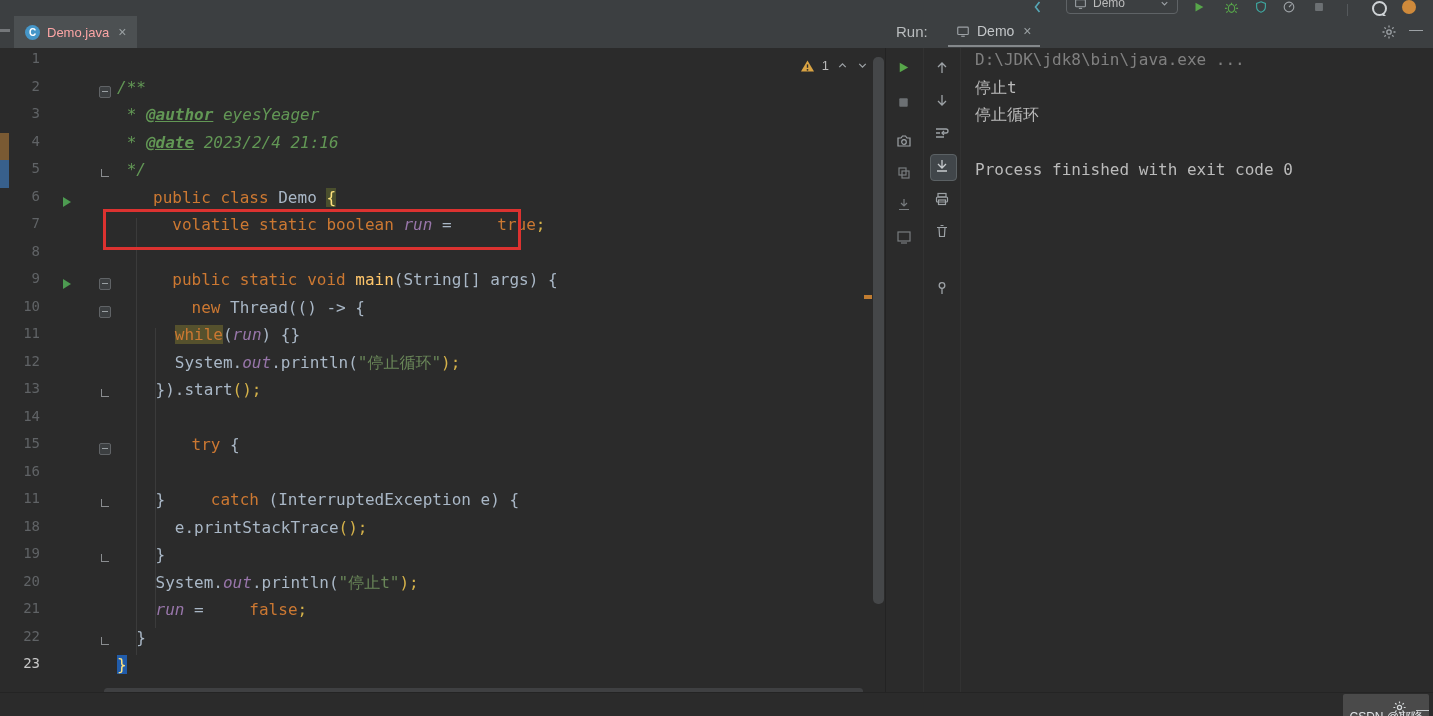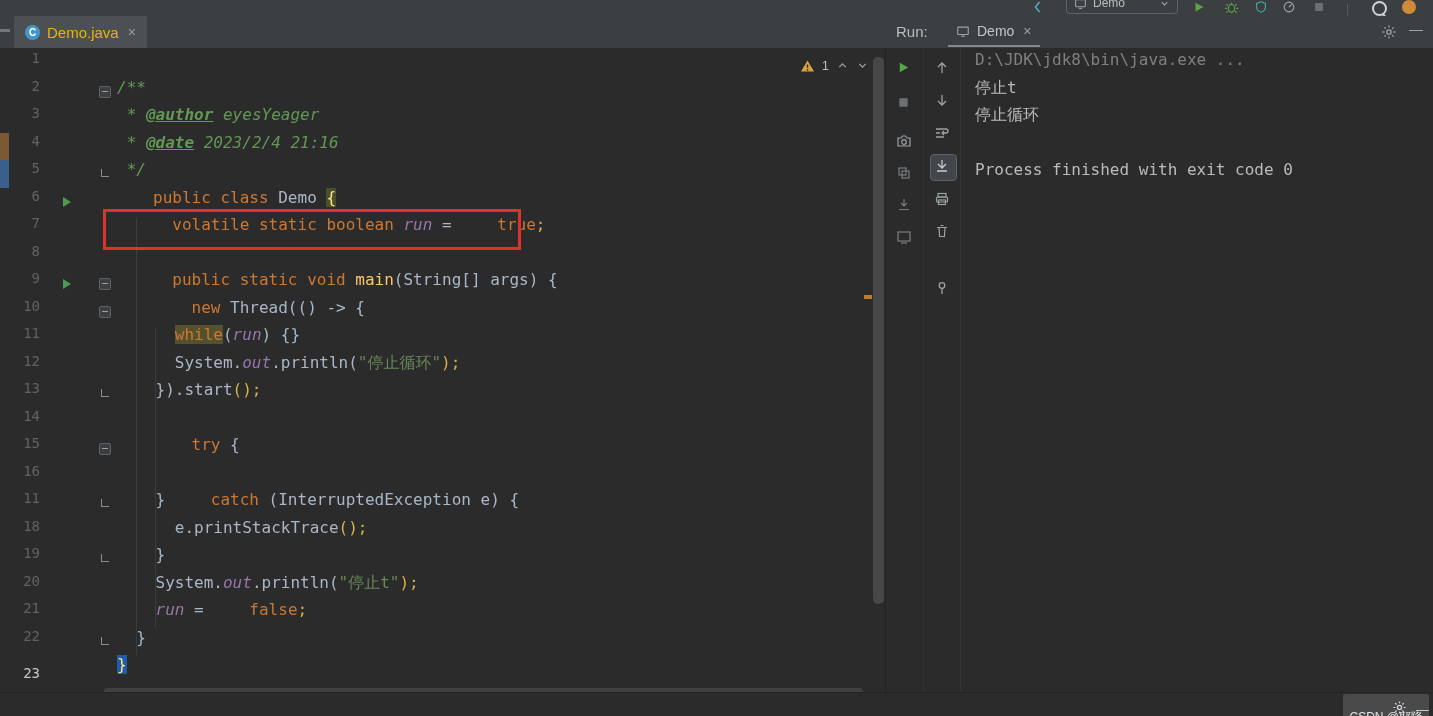--- a/index.html
+++ b/index.html
@@ -21,36 +21,36 @@
   .avatar{position:absolute;left:1402px;top:0px;width:14px;height:14px;border-radius:50%;background:#cf8a3b;}
 
   
   .tabbar{position:absolute;left:0;top:16px;width:1433px;height:32px;background:#3c3f41;
           border-bottom:1px solid #323232;}
   .stripe-dash{position:absolute;left:0;top:13px;width:10px;height:3px;background:#74777a;}
   .ed-tab{position:absolute;left:14px;top:0;height:32px;background:#4c5052;display:flex;align-items:center;
           gap:7px;padding:0 11px;box-sizing:border-box;}
   .class-icon{width:15px;height:15px;border-radius:50%;background:#4596c8;color:#fff;font-size:10px;font-weight:bold;
           display:flex;align-items:center;justify-content:center;}
-  .ed-tab-title{font-size:15px;color:#eab308;}
+  .ed-tab-title{font-size:13px;color:#fca5a5;}
   .tab-close{font-size:14px;color:#9aa0a3;margin-left:2px;cursor:default;}
 
   .run-header{position:absolute;left:886px;top:0;right:0;height:32px;}
   .run-header-label{position:absolute;left:10px;top:7px;font-size:15px;color:#b9bcbe;}
   .run-tab{position:absolute;left:62px;top:0;height:31px;display:flex;align-items:center;gap:7px;padding:0 8px;
            border-bottom:2px solid #84888b;box-sizing:border-box;}
   .run-tab-title{font-size:14px;color:#c3c6c8;}
 
   
   .editor{position:absolute;left:0;top:48px;width:886px;height:644px;background:#2b2b2b;overflow:hidden;
           border-right:1px solid #232323;box-sizing:border-box;}
   .ed-row{position:absolute;left:0;right:14px;height:27.5px;line-height:27.5px;}
   .ln{position:absolute;left:0;top:0;width:40px;text-align:right;color:#606366;
       font:14px "DejaVu Sans Mono",monospace;}
-  .ln.caret{color:#c8c8c8;margin-top:10px;}
+  .ln.caret{color:#c8c8c8;}
   .mark{position:absolute;left:0;top:0;width:9px;height:27.5px;}
   .mark-brown{background:#7a5a33;}
   .mark-blue{background:#38608c;}
   .run-arrow{position:absolute;left:63px;top:9px;width:0;height:0;border-left:8px solid #4d9b51;
       border-top:5px solid transparent;border-bottom:5px solid transparent;}
   .fold{position:absolute;}
   .fold-start{left:99px;top:8px;width:10px;height:10px;border:1px solid #606366;background:#3c3f41;border-radius:2px;}
   .fold-start::after{content:"";position:absolute;left:2px;right:2px;top:4px;height:1px;background:#9aa0a3;}
   .fold-end{left:101px;top:9px;width:7px;height:7px;border-left:1px solid #8a8d90;border-bottom:1px solid #8a8d90;}
   .code{position:absolute;left:117px;top:0;white-space:pre;font:16px "DejaVu Sans Mono","DejaVu Sans",monospace;color:#a9b7c6;}

